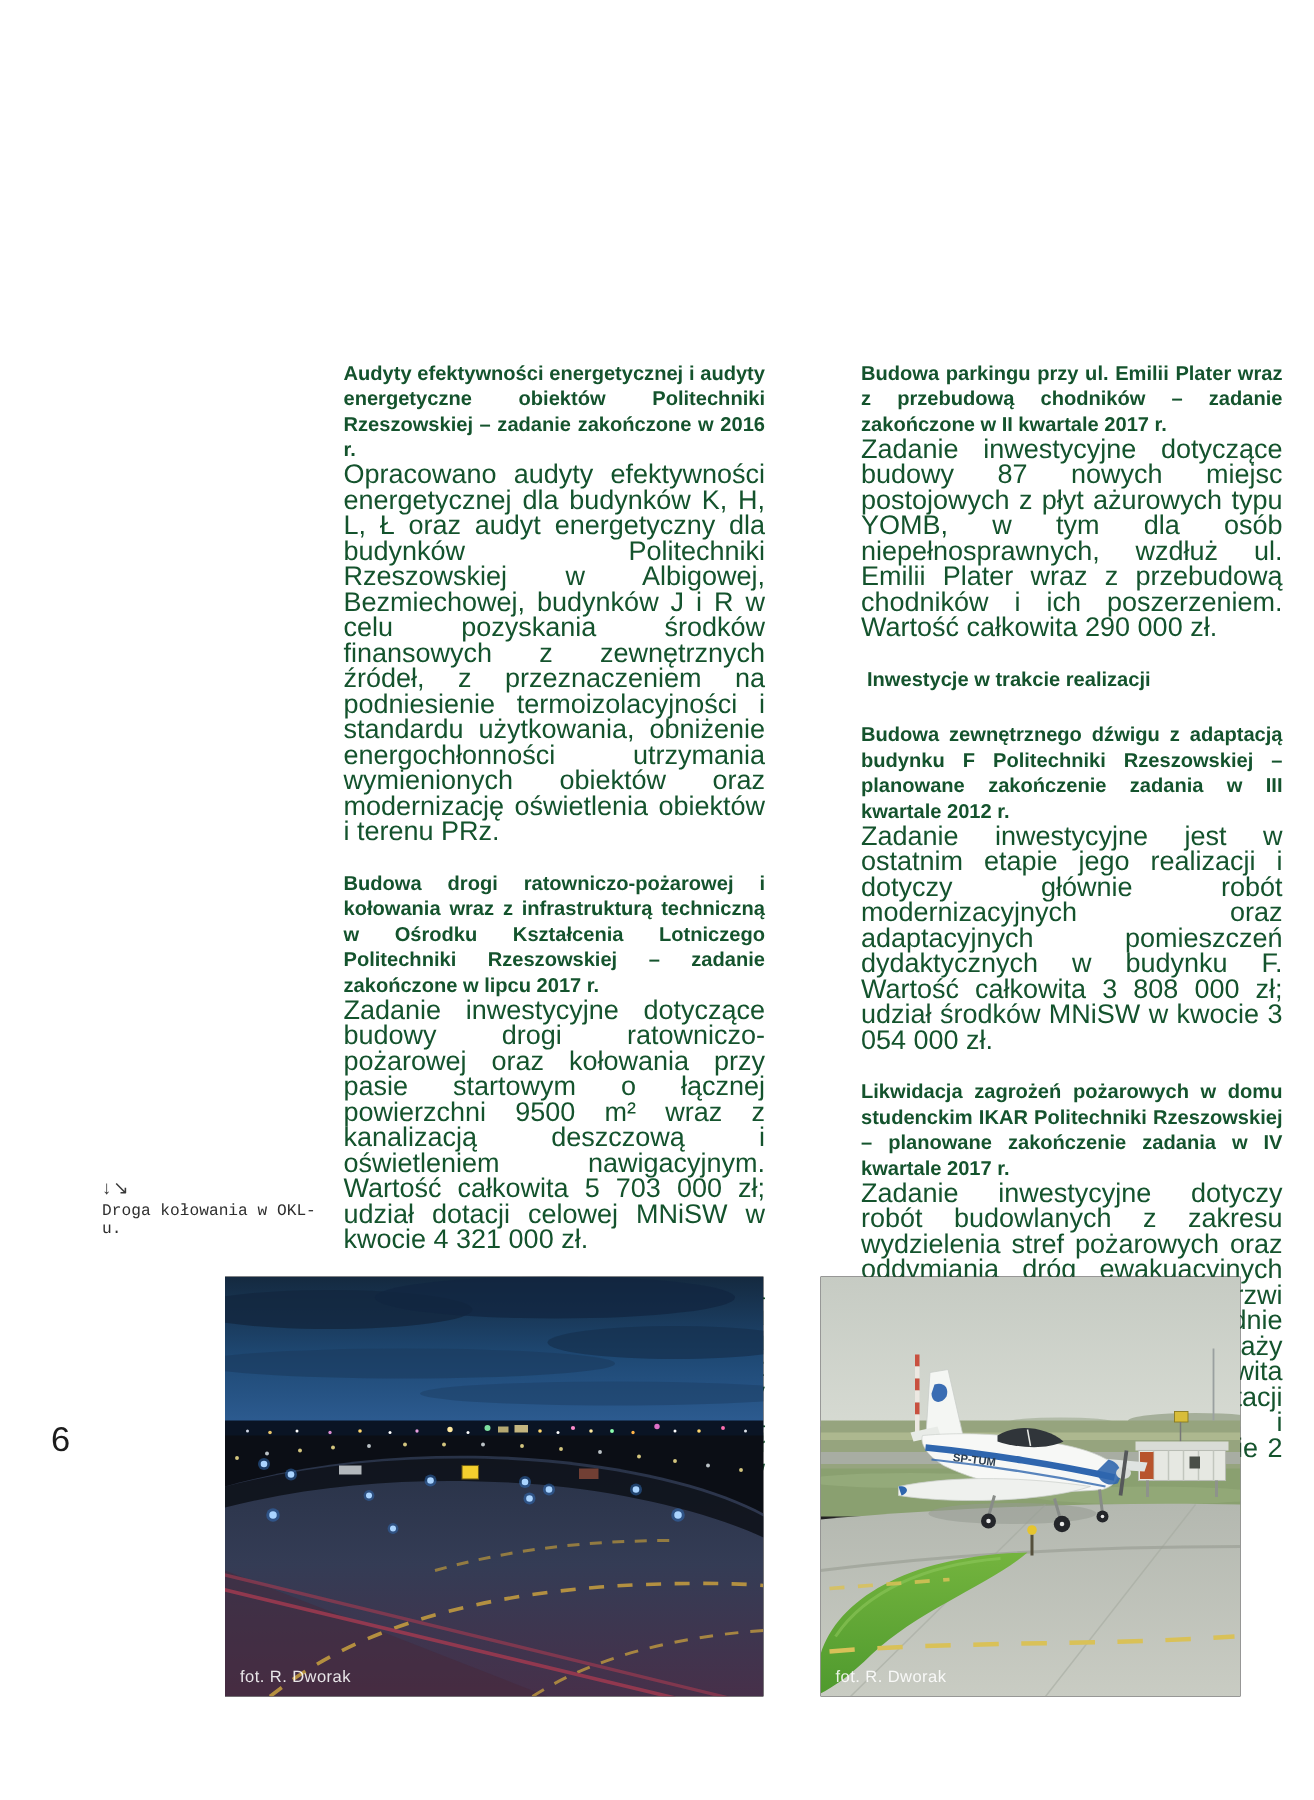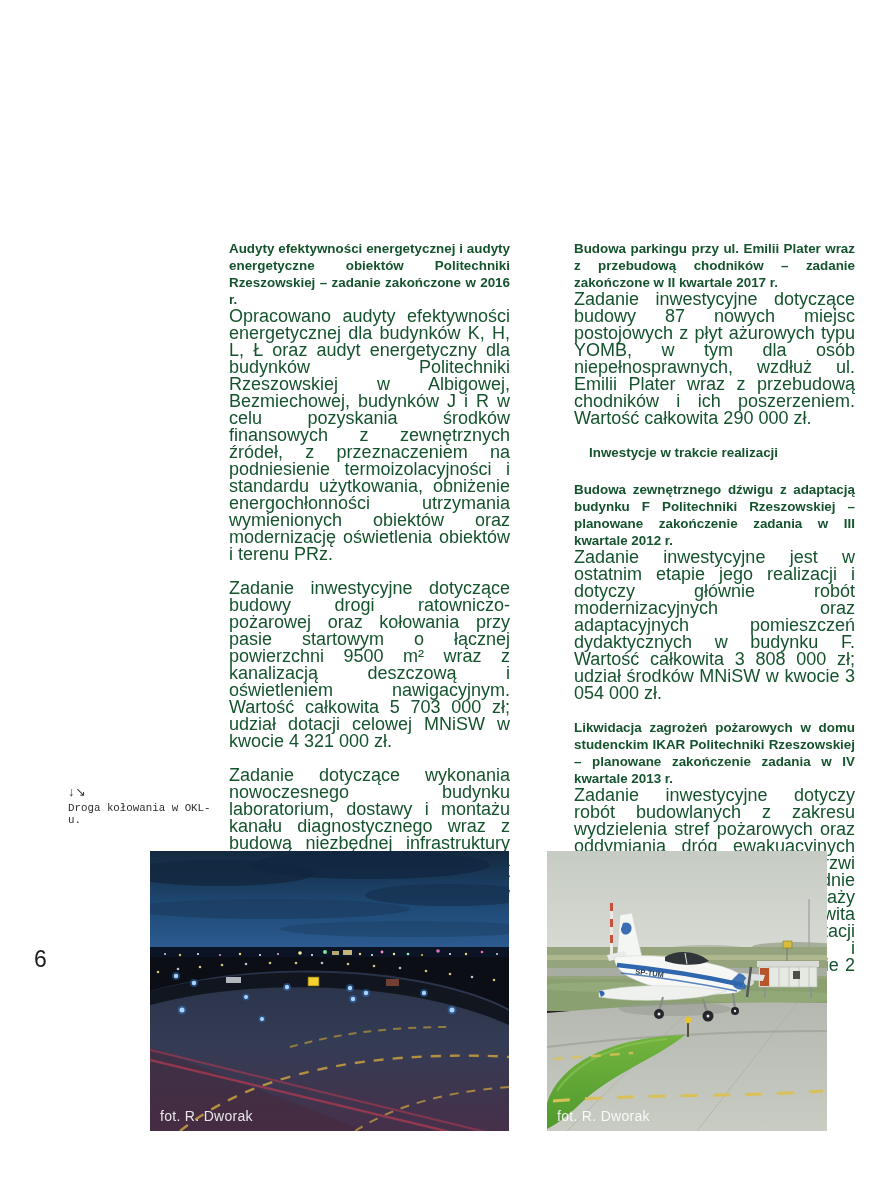--- a/index.html
+++ b/index.html
@@ -28,32 +28,32 @@
     font-size:13.4px; line-height:17px; text-align:justify;
     color:#14532d;
   }
   .col-left  { left:229px; }
   .col-right { left:574px; }
   .item { margin:0 0 17px 0; }
   .item h3 { font-size:13.4px; font-weight:bold; line-height:17px; }
   .item p  { font-size:18px; line-height:17px; }
   .section-heading {
     font-weight:bold; font-size:13.4px; line-height:17px;
-    margin:0 0 20px 15px;
+    margin:0 0 20px 4px;
   }
 
   figure.photo {
     position:absolute; top:851px; overflow:hidden; background:#222;
   }
   .photo-left  { left:150px; width:359px; height:280px; }
   .photo-right { left:547px; width:280px; height:280px; }
   figure.photo svg { display:block; }
   .credit {
     position:absolute; left:10px; bottom:7px;
-    font-size:14px; color:rgba(255,255,255,0.88);
+    font-size:11px; color:rgba(255,255,255,0.88);
     letter-spacing:0.3px;
   }
 </style>
 </head>
 <body>
 
 <div class="page">
 
   <div class="page-number">6</div>
 
@@ -61,39 +61,40 @@
     <div class="arrows">↓↘</div>
     <div class="caption-text">Droga kołowania w OKL-u.</div>
   </div>
 
   <div class="col col-left">
     <section class="item">
       <h3>Audyty efektywności energetycznej i audyty energetyczne obiektów Politechniki Rzeszowskiej – zadanie zakończone w 2016 r.</h3>
       <p>Opracowano audyty efektywności energetycznej dla budynków K, H, L, Ł oraz audyt energetyczny dla budynków Politechniki Rzeszowskiej w Albigowej, Bezmiechowej, budynków J i R w celu pozyskania środków finansowych z zewnętrznych źródeł, z przeznaczeniem na podniesienie termoizolacyjności i standardu użytkowania, obniżenie energochłonności utrzymania wymienionych obiektów oraz modernizację oświetlenia obiektów i terenu PRz.</p>
     </section>
     <section class="item">
+      <h3>Budowa drogi ratowniczo-pożarowej i kołowania wraz z infrastrukturą techniczną w Ośrodku Kształcenia Lotniczego Politechniki Rzeszowskiej – zadanie zakończone w lipcu 2017 r.</h3>
       <p>Zadanie inwestycyjne dotyczące budowy drogi ratowniczo-pożarowej oraz kołowania przy pasie startowym o łącznej powierzchni 9500 m² wraz z kanalizacją deszczową i oświetleniem nawigacyjnym. Wartość całkowita 5 703 000 zł; udział dotacji celowej MNiSW w kwocie 4 321 000 zł.</p>
     </section>
     <section class="item">
       <p>Zadanie dotyczące wykonania nowoczesnego budynku laboratorium, dostawy i montażu kanału diagnostycznego wraz z budową niezbędnej infrastruktury technicznej. Wartość całkowita zadania 1 000 000 zł sfinansowana ze środków własnych uczelni.</p>
     </section>
   </div>
 
   <div class="col col-right">
     <section class="item">
       <h3>Budowa parkingu przy ul. Emilii Plater wraz z przebudową chodników – zadanie zakończone w II kwartale 2017 r.</h3>
       <p>Zadanie inwestycyjne dotyczące budowy 87 nowych miejsc postojowych z płyt ażurowych typu YOMB, w tym dla osób niepełnosprawnych, wzdłuż ul. Emilii Plater wraz z przebudową chodników i ich poszerzeniem. Wartość całkowita 290 000 zł.</p>
     </section>
     <div class="section-heading">Inwestycje w trakcie realizacji</div>
     <section class="item">
       <h3>Budowa zewnętrznego dźwigu z adaptacją budynku F Politechniki Rzeszowskiej – planowane zakończenie zadania w III kwartale 2012 r.</h3>
       <p>Zadanie inwestycyjne jest w ostatnim etapie jego realizacji i dotyczy głównie robót modernizacyjnych oraz adaptacyjnych pomieszczeń dydaktycznych w budynku F. Wartość całkowita 3 808 000 zł; udział środków MNiSW w kwocie 3 054 000 zł.</p>
     </section>
     <section class="item">
-      <h3>Likwidacja zagrożeń pożarowych w domu studenckim IKAR Politechniki Rzeszowskiej – planowane zakończenie zadania w IV kwartale 2013 r.</h3>
+      <h3>Likwidacja zagrożeń pożarowych w domu studenckim IKAR Politechniki Rzeszowskiej – planowane zakończenie zadania w IV kwartale 2017 r.</h3>
       <p>Zadanie inwestycyjne dotyczy robót budowlanych z zakresu wydzielenia stref pożarowych oraz oddymiania dróg ewakuacyjnych wraz z wymianą wszystkich drzwi wewnętrznych w budynku zgodnie z nakazem Państwowej Straży Pożarnej. Wartość całkowita zadania 3 204 000 zł; udział dotacji celowej Ministerstwa Nauki i Szkolnictwa Wyższego w kwocie 2 995 000 zł.</p>
     </section>
   </div>
 
   <figure class="photo photo-left">
     <svg width="359" height="280" viewBox="0 0 359 280">
       <defs>
         <linearGradient id="lsky" x1="0" y1="0" x2="0" y2="1">
           <stop offset="0" stop-color="#14293f"></stop>
           <stop offset="0.55" stop-color="#1f4a76"></stop>

